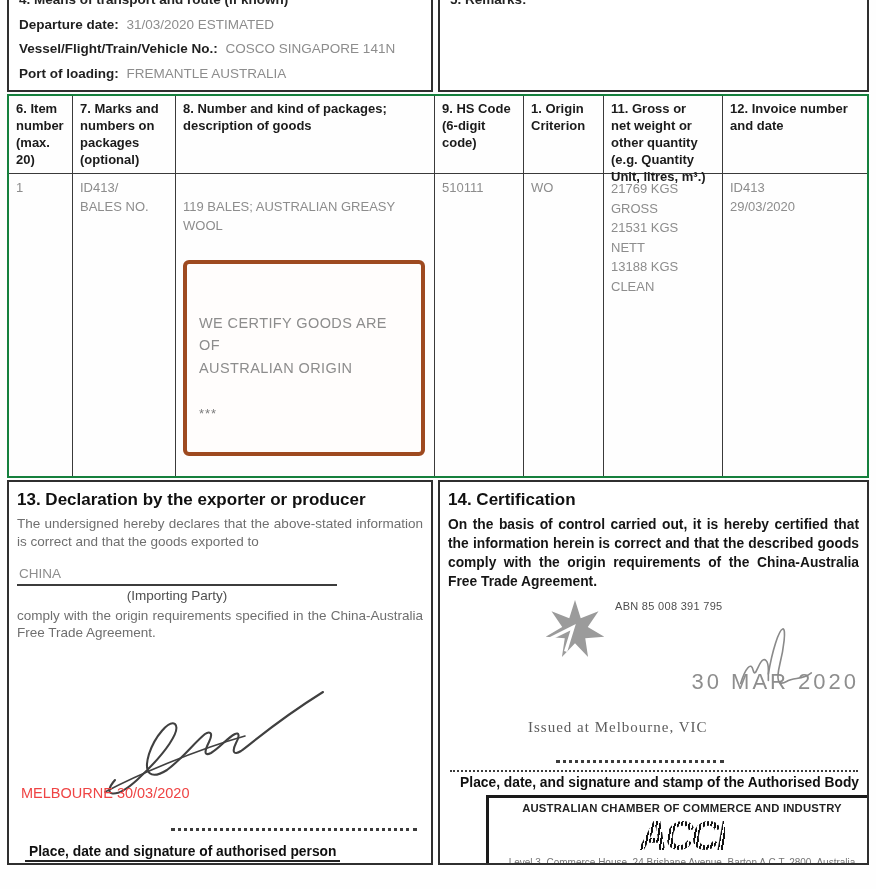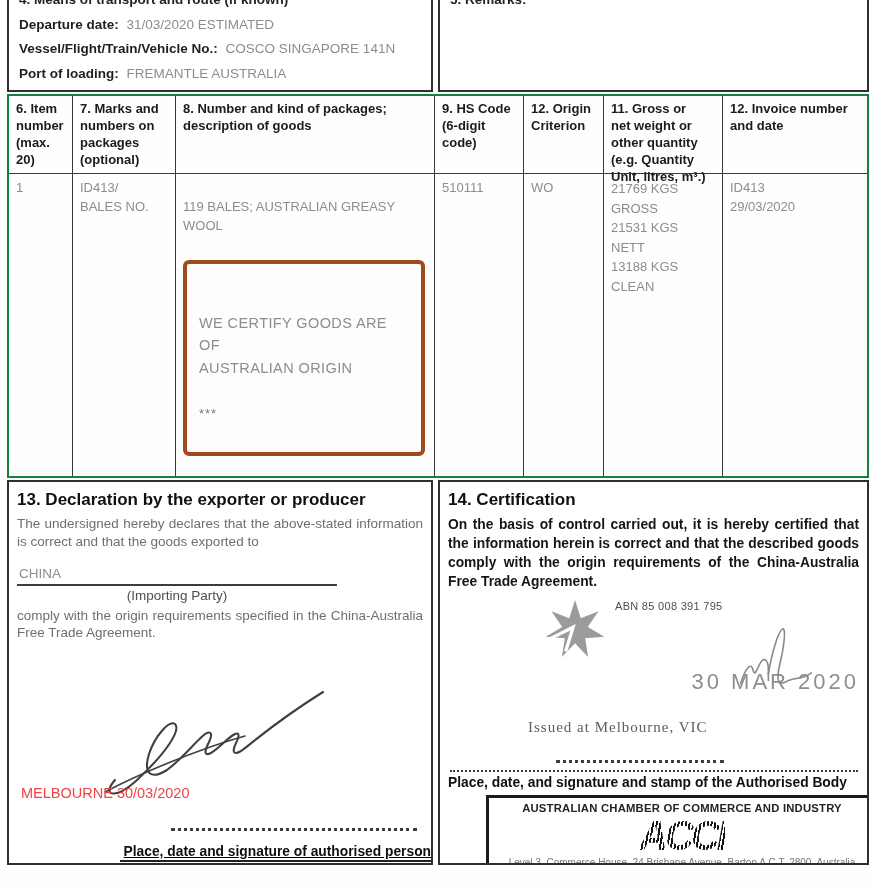--- a/index.html
+++ b/index.html
@@ -43,32 +43,32 @@
   .box-certification { flex: 1; }
   .section-title { font-size: 17px; font-weight: bold; color: #101010; margin: 3px 0 5px 0; }
   .para { font-size: 13.5px; color: #6f6f6f; text-align: justify; line-height: 1.32; }
   .para-bold { font-size: 13.8px; color: #151515; font-weight: bold; text-align: justify; line-height: 1.38; }
   .importing-value { color: #8d8d8d; font-size: 13.5px; margin-top: 15px; padding-left: 2px; }
   .importing-underline { width: 320px; border-bottom: 2px solid #3c3c3c; margin-top: 3px; }
   .importing-label { width: 320px; text-align: center; font-size: 13.5px; color: #4f4f4f; margin: 2px 0 4px 0; }
   .sig13 { display: block; margin: 38px auto 0 auto; }
   .place-date13 { position: absolute; bottom: 62px; left: 12px; color: #ef4444; font-size: 14.5px; }
   .dotted13 { position: absolute; bottom: 32px; left: 162px; width: 246px; border-top: 3px dotted #3c3c3c; }
-  .footer13 { position: absolute; bottom: 3px; left: 4px; width: 100%; text-align: right; text-decoration: underline; }
+  .footer13 { position: absolute; bottom: 3px; left: 16px; width: 100%; text-align: left; }
   .footer13 span { font-weight: bold; font-size: 13.8px; color: #101010; border-bottom: 2px solid #222; padding: 0 4px 1px 4px; }
   
   .logo-row { display: flex; gap: 9px; margin: 8px 0 0 96px; align-items: flex-start; }
   .chamber-text { font-size: 11px; color: #7c7c7c; line-height: 1.25; white-space: pre-line; padding-top: 3px; }
   .chamber-abn { font-size: 11px; color: #4e4e4e; margin-top: 1px; letter-spacing: 0.3px; }
   .date-stamp { margin: 8px 0 0 122px; font-size: 22px; letter-spacing: 3px; color: #8e8e8e; text-align: right; }
   .sig14 { position: absolute; right: 48px; top: 142px; }
   .issued-at { margin: 24px 0 0 80px; font-family: "Liberation Serif", serif; font-size: 15px; color: #5d5d5d; letter-spacing: 1px; }
   .dotted14-short { width: 168px; margin: 24px 0 0 108px; border-top: 3.5px dotted #3c3c3c; }
   .dotted14-long  { width: 408px; margin: 7px 0 0 2px; border-top: 2.5px dotted #3c3c3c; }
-  .footer14 { font-weight: bold; font-size: 13.8px; color: #101010; margin-top: 3px; }
+  .footer14 { font-weight: bold; font-size: 13.8px; color: #101010; margin-top: 3px; text-align: right; }
   .stamp-box {
     width: 392px; margin: 5px 0 0 38px; border: 3.5px solid #1a1a1a;
     padding: 4px 6px 3px 6px; text-align: center; background: #fff;
   }
   .stamp-title { font-size: 11.3px; font-weight: bold; color: #242424; letter-spacing: 0.2px; }
   .acci-logo {
     display: inline-block; font-style: italic; font-weight: bold; font-size: 40px;
     letter-spacing: -3px; color: #1c1c1c; line-height: 1.0; margin: 1px 0;
     font-family: "Liberation Sans", sans-serif; transform: scaleY(1.05);
   }
@@ -117,21 +117,21 @@
 20)</div>
     <div class="th">7. Marks and
 numbers on
 packages
 (optional)</div>
     <div class="th">8. Number and kind of packages;
 description of goods</div>
     <div class="th">9. HS Code
 (6-digit
 code)</div>
-    <div class="th">12. Origin
+    <div class="th">1. Origin
 Criterion</div>
     <div class="th">11. Gross or
 net weight or
 other quantity
 (e.g. Quantity
 Unit, litres, m³.)</div>
     <div class="th last-col">12. Invoice number
 and date</div>
 
     <div class="td">1</div>

